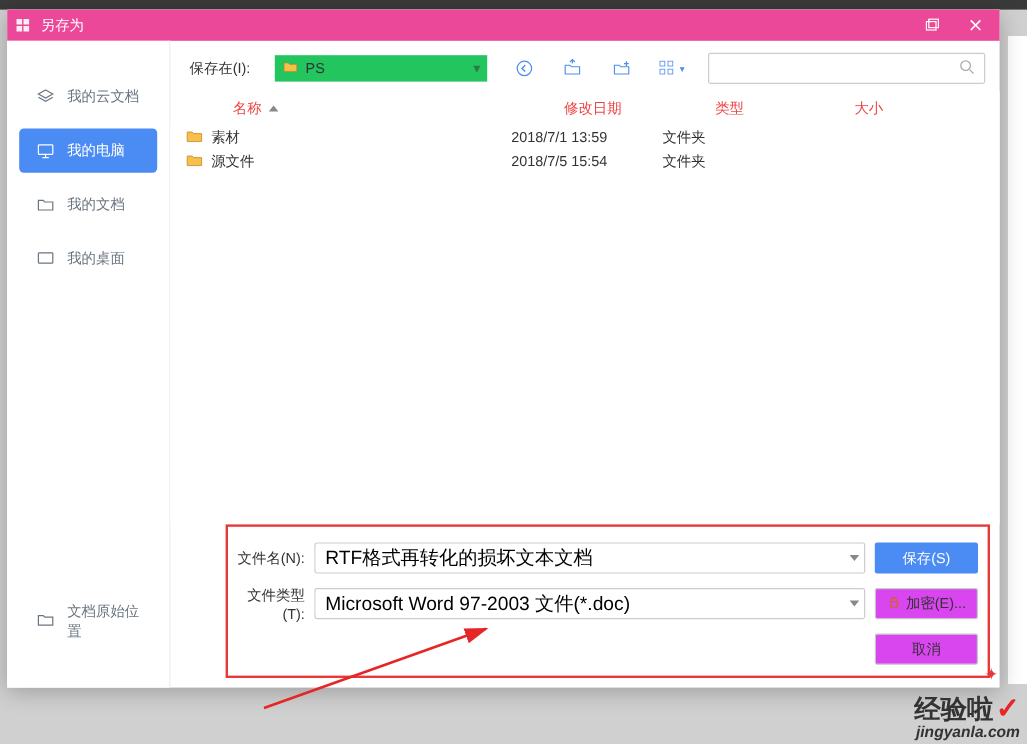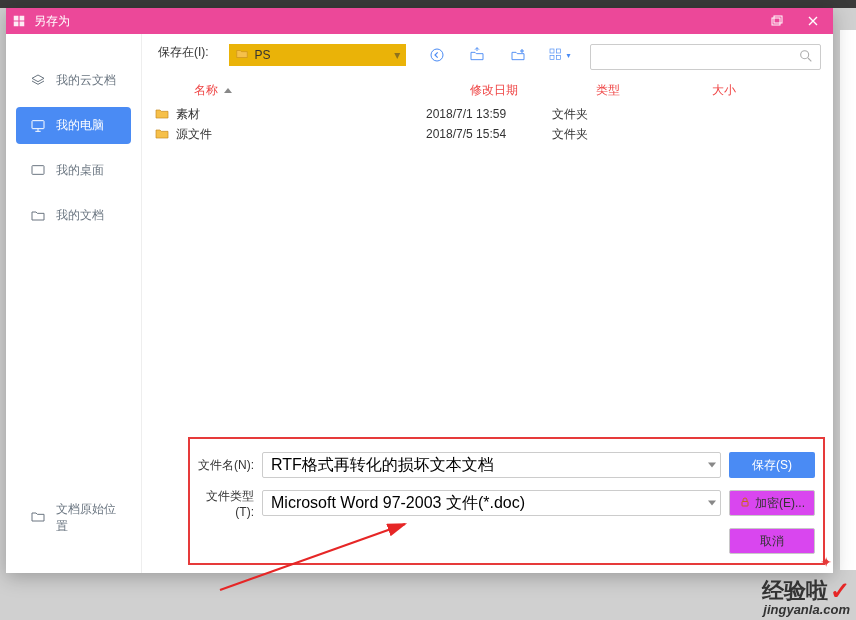--- a/index.html
+++ b/index.html
@@ -91,34 +91,34 @@
   
   .main {
     flex: 1;
     display: flex;
     flex-direction: column;
     min-width: 0;
   }
 
   .toolbar {
     display: flex;
-    align-items: flex-start;
+    align-items: center;
     padding: 10px 12px 6px 12px;
     gap: 20px;
   }
   .toolbar .label { width: 58px; text-align: right; color:#333; }
   .toolbar .loc-dropdown {
     display: flex;
     align-items: center;
     gap: 6px;
     width: 188px;
     height: 22px;
     padding: 0 6px;
     color:#333;
-    background:#eab308;
+    background:#22c55e;
   }
   .toolbar .loc-dropdown .chev { margin-left:auto; opacity:.5; }
   .toolbar .tbtn {
     width: 22px; height: 22px; border-radius:2px; display:flex;align-items:center;justify-content:center;
     cursor:pointer;
     color:#4a8bf4;
   }
   .toolbar .search {
     margin-left: auto;
     width: 244px;
@@ -287,32 +287,32 @@
             <svg width="16" height="16" viewBox="0 0 24 24">
                 <rect x="3" y="4" width="18" height="12" rx="1" fill="none" stroke="currentColor" stroke-width="1.5"></rect>
                 <path d="M8 20 L16 20 M12 16 L12 20" stroke="currentColor" stroke-width="1.5"></path>
               </svg>
           </span>
           <span>我的电脑</span>
         </div>
         <div class="sidebar-item">
           <span class="sicon">
             <svg width="16" height="16" viewBox="0 0 24 24">
-                <rect x="3" y="4" width="18" height="13" rx="1" fill="none" stroke="currentColor" stroke-width="1.5"></rect>
-              </svg>
-          </span>
-          <span>我的桌面</span>
+                <path d="M3 6 L9 6 L11 8 L21 8 L21 18 L3 18 Z" fill="none" stroke="currentColor" stroke-width="1.5"></path>
+              </svg>
+          </span>
+          <span>我的文档</span>
         </div>
         <div class="sidebar-item">
           <span class="sicon">
             <svg width="16" height="16" viewBox="0 0 24 24">
-                <path d="M3 6 L9 6 L11 8 L21 8 L21 18 L3 18 Z" fill="none" stroke="currentColor" stroke-width="1.5"></path>
-              </svg>
-          </span>
-          <span>我的文档</span>
+                <rect x="3" y="4" width="18" height="13" rx="1" fill="none" stroke="currentColor" stroke-width="1.5"></rect>
+              </svg>
+          </span>
+          <span>我的桌面</span>
         </div>
 
         <div class="bottom">
           <div class="sidebar-bottom-item">
             <span class="sicon">
               <svg width="16" height="16" viewBox="0 0 24 24">
                   <path d="M3 6 L9 6 L11 8 L21 8 L21 18 L3 18 Z" fill="none" stroke="currentColor" stroke-width="1.5"></path>
                 </svg>
             </span>
             <span>文档原始位置</span>

